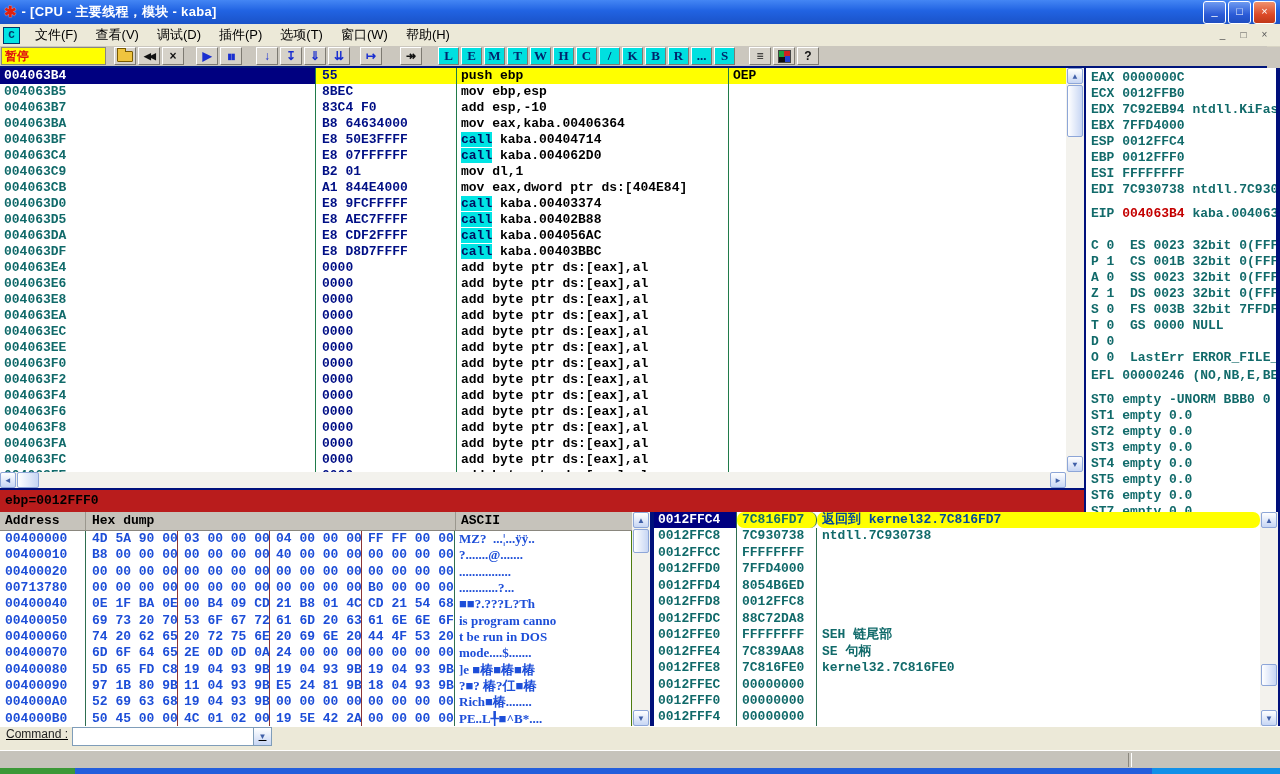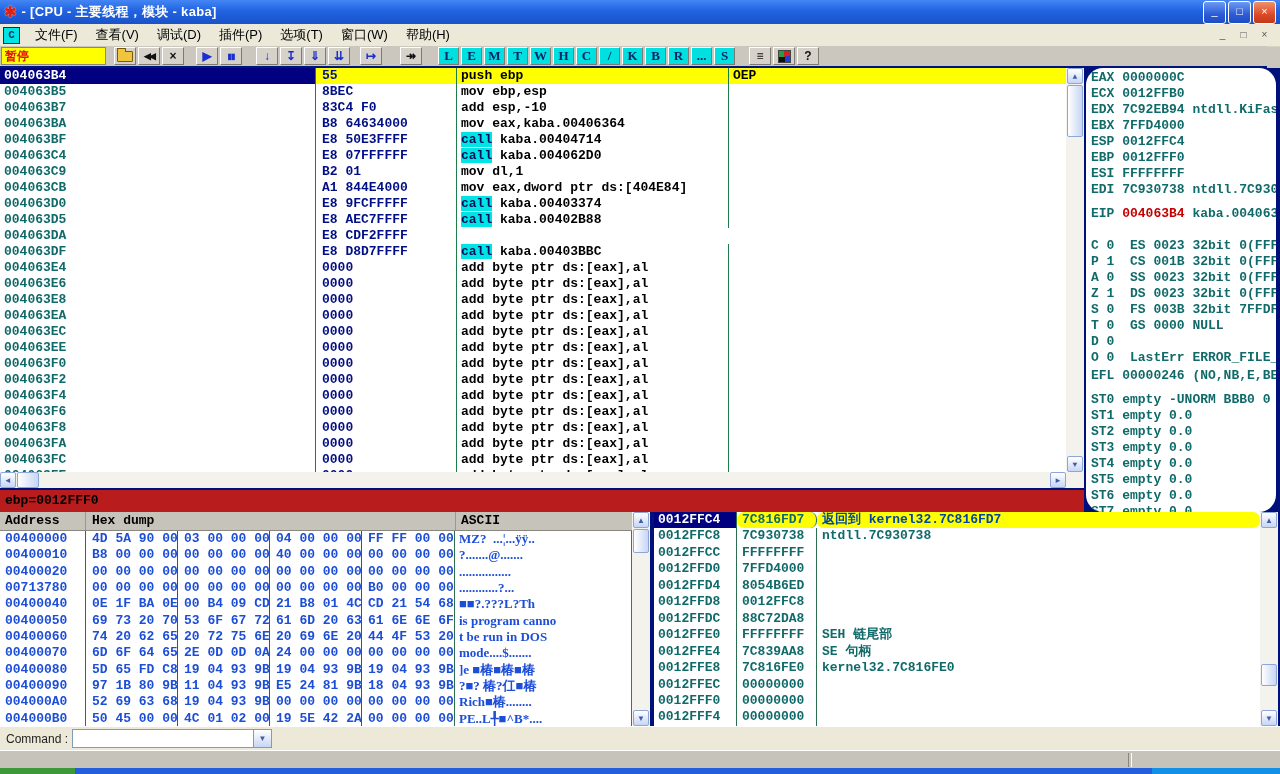--- a/index.html
+++ b/index.html
@@ -68,21 +68,21 @@
     background:linear-gradient(180deg,#FFFFFF,#C7D6F4);color:#3F5FA8;font-size:8px;
     text-align:center;line-height:15px;box-sizing:border-box;}
   .sb-thumb{position:absolute;border:1px solid #8DA6D8;border-radius:2px;
     background:linear-gradient(90deg,#FFFFFF,#C7D6F4);box-sizing:border-box;}
   .disasm-vscroll{right:0;top:0;height:404px;}
   .disasm-hscroll{left:0;top:404px;width:1084px;}
   .info-pane{position:absolute;left:0;top:420px;width:1084px;height:24px;border-top:2px solid #00107B;
     background:#b91c1c;box-sizing:border-box;}
   .info-text{color:#000;padding:3px 0 0 5px;}
   .registers-pane{position:absolute;left:1086px;top:0;width:190px;height:444px;background:#fff;
-    overflow:hidden;padding-top:2px;box-sizing:border-box;border-radius:17px;}
+    overflow:hidden;padding-top:2px;box-sizing:border-box;}
   .reg-line{height:16px;line-height:16px;color:#116A6A;padding-left:5px;white-space:pre;overflow:hidden;}
   .reg-eip-val{color:#C40000;}
   
   .bottom-area{position:absolute;left:0;top:512px;width:1280px;height:214px;background:#00107B;}
   .dump-pane{position:absolute;left:0;top:0;width:632px;height:266px;background:#fff;}
   .dump-header{display:flex;height:18px;background:#C6C3BB;border-bottom:1px solid #8a877e;
     color:#000;line-height:17px;}
   .dh-addr{width:86px;padding-left:5px;box-sizing:border-box;border-right:1px solid #9a978e;}
   .dh-hex{width:370px;padding-left:6px;box-sizing:border-box;border-right:1px solid #9a978e;}
   .dh-ascii{flex:1;padding-left:5px;}
@@ -97,21 +97,21 @@
   .srow{display:flex;height:16.46px;line-height:16.4px;white-space:pre;color:#116A6A;}
   .s-addr{width:83px;padding-left:4px;box-sizing:border-box;border-right:1px solid #2E6E50;overflow:hidden;}
   .s-val{width:80px;padding-left:5px;box-sizing:border-box;border-right:1px solid #2E6E50;overflow:hidden;}
   .s-comm{flex:1;padding-left:5px;overflow:hidden;}
   .srow.sel .s-addr{background:#000080;color:#fff;}
   .srow.sel .s-val,.srow.sel .s-comm{background:#FFFF00;border-radius:7px;}
   .srow.sel .s-comm{color:#00479C;}
   .stack-scroll{left:1260px;top:0;height:214px;}
   
   .command-bar{position:absolute;left:0;top:726px;width:1280px;height:24px;background:#ECE9D8;
-    border-top:1px solid #fff;display:flex;align-items:center;box-sizing:border-box;}
+    border-top:1px solid #fff;display:flex;box-sizing:border-box;text-decoration:underline;}
   .cmd-label{font-size:12px;color:#222;margin:0 4px 0 6px;}
   .cmd-combo{width:200px;height:19px;background:#fff;border:1px solid #7F9DB9;display:flex;box-sizing:border-box;}
   .cmd-input{flex:1;border:none;outline:none;font-size:12px;padding:1px 3px;font-family:"Liberation Sans",sans-serif;}
   .cmd-drop{width:17px;background:linear-gradient(180deg,#FFFFFF,#C7D6F4);border-left:1px solid #7F9DB9;
     color:#3F5FA8;font-size:8px;text-align:center;line-height:17px;}
   .statusbar{position:absolute;left:0;top:750px;width:1280px;height:18px;background:#C6C3BB;
     border-top:1px solid #fff;box-sizing:border-box;}
   .status-sep{position:absolute;left:1128px;top:2px;width:2px;height:14px;
     border-left:1px solid #8a877e;border-right:1px solid #fff;}
   .taskbar{position:absolute;left:0;top:768px;width:1280px;height:6px;background:#245EDC;}
@@ -253,20 +253,21 @@
         </div>
         <div class="drow">
           <div class="d-addr">004063D5</div>
           <div class="d-bytes">E8 AEC7FFFF</div>
           <div class="d-instr"><span class="hl-call">call</span> kaba.00402B88</div>
           <div class="d-comm"></div>
         </div>
         <div class="drow">
           <div class="d-addr">004063DA</div>
           <div class="d-bytes">E8 CDF2FFFF</div>
+          <div class="d-instr"><span class="hl-call">call</span> kaba.004056AC</div>
           <div class="d-comm"></div>
         </div>
         <div class="drow">
           <div class="d-addr">004063DF</div>
           <div class="d-bytes">E8 D8D7FFFF</div>
           <div class="d-instr"><span class="hl-call">call</span> kaba.00403BBC</div>
           <div class="d-comm"></div>
         </div>
         <div class="drow">
           <div class="d-addr">004063E4</div>

